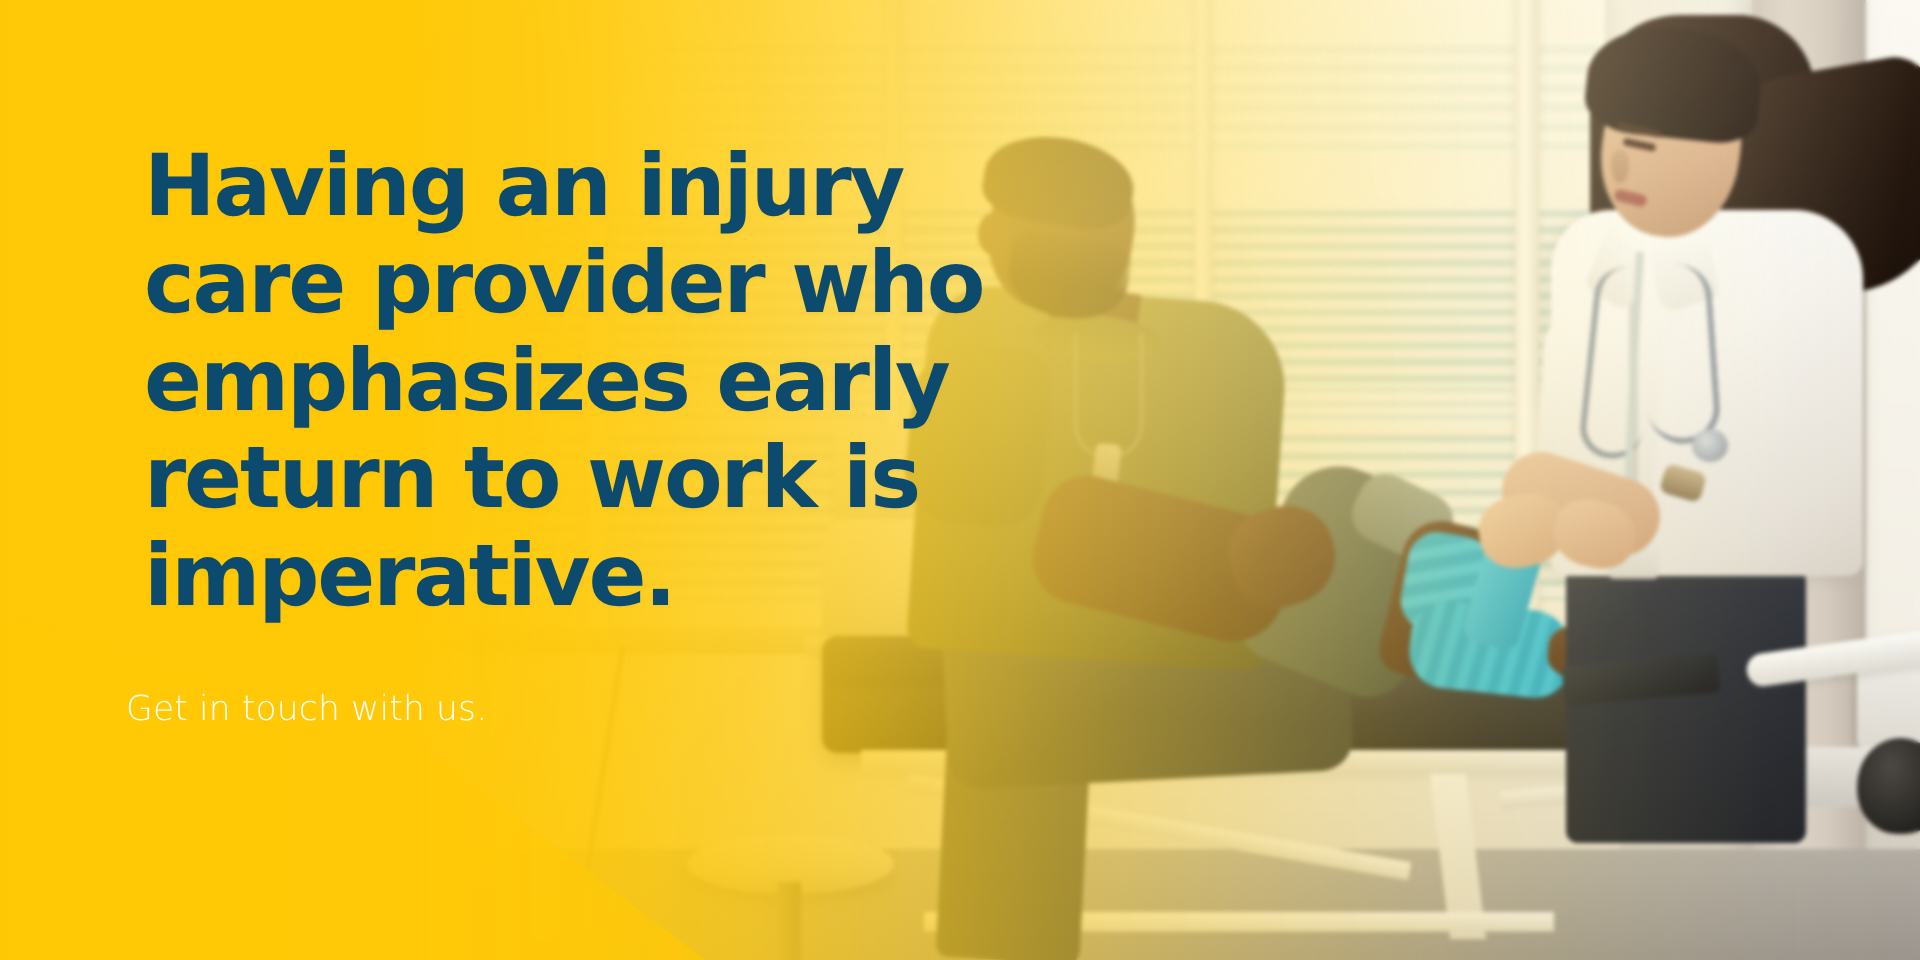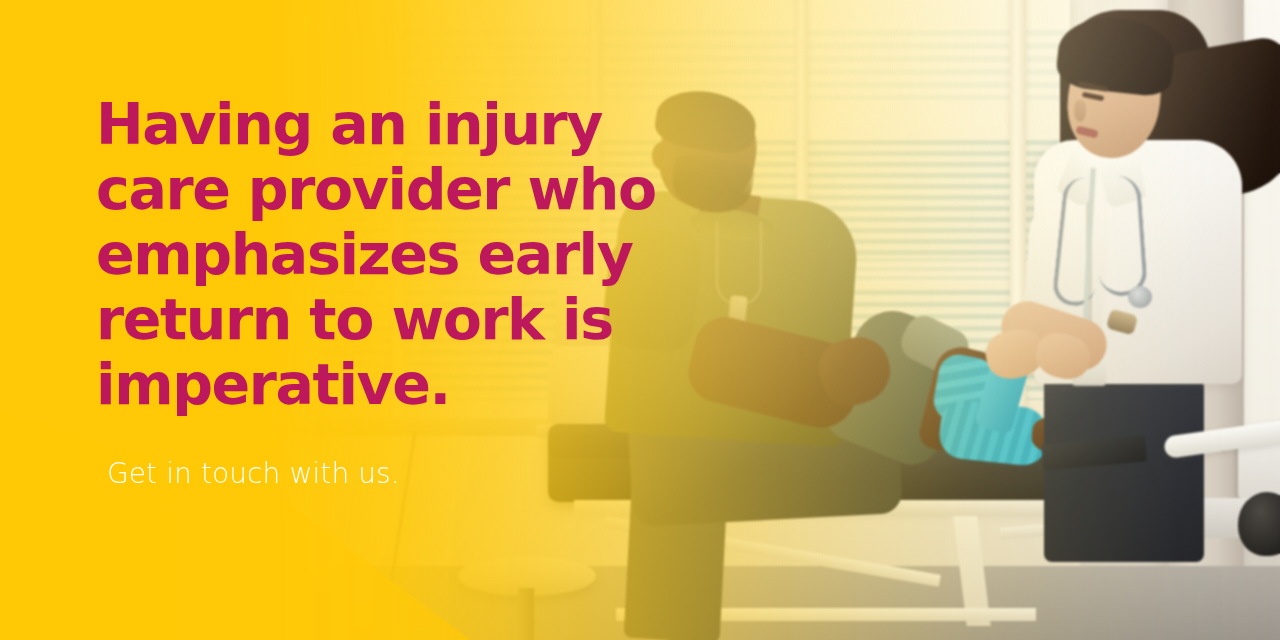--- a/index.html
+++ b/index.html
@@ -498,35 +498,35 @@
     background:linear-gradient(90deg, rgba(255,196,0,.10) 0%, rgba(255,205,40,.06) 45%, rgba(255,220,90,0) 78%);
     pointer-events:none;
   }
 
   
   .copy{
     position:absolute; left:96px; top:92px; width:580px;
     pointer-events:none;
   }
   .headline{
-    color:#be185d;
+    color:#0c4a6e;
     font-family:"DejaVu Sans", sans-serif;
     font-weight:700;
     font-size:57px;
     line-height:65px;
     letter-spacing:-1.4px;
     white-space:pre-line;
     text-shadow:0 1px 2px rgba(190,140,0,.10);
   }
   .subcopy{
-    position:absolute; left:107px; top:458px; width:640px;
+    position:absolute; left:84px; top:458px; width:640px;
     color:#ffffff;
     font-family:"DejaVu Sans", sans-serif;
     font-weight:300;
-    font-size:28px;
+    font-size:23px;
     line-height:31px;
     letter-spacing:.1px;
   }
   .sub-line{ display:block; white-space:nowrap; }
 </style>
 </head>
 <body>
 
 <div class="banner">
 

